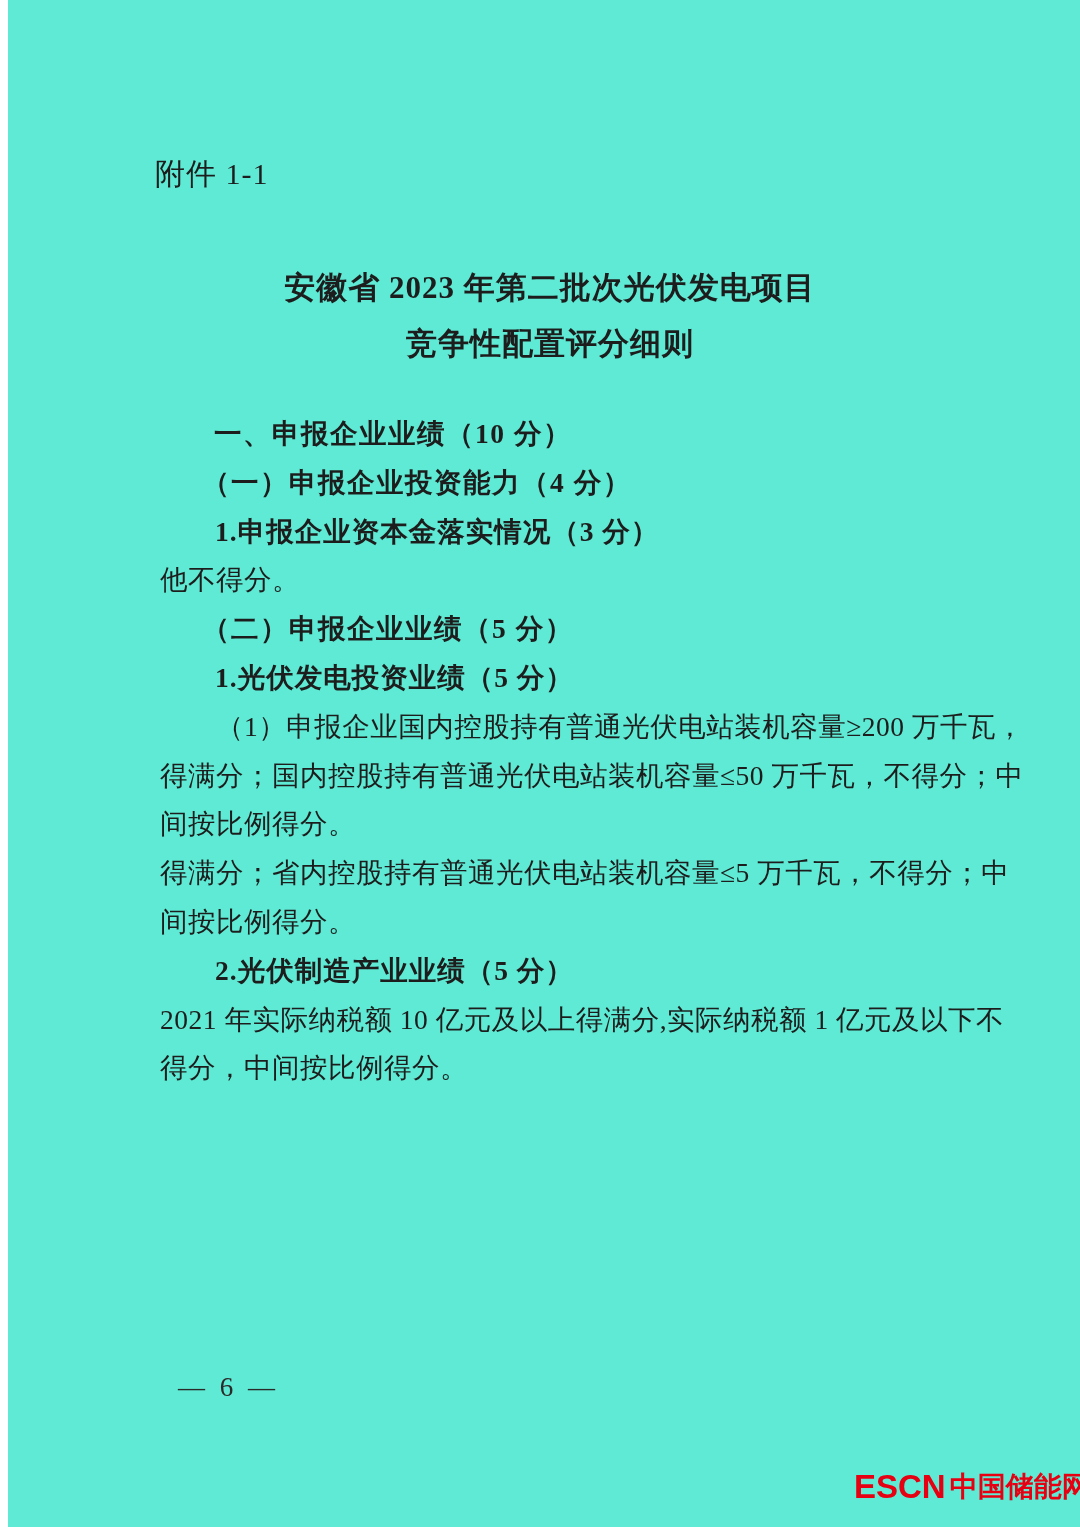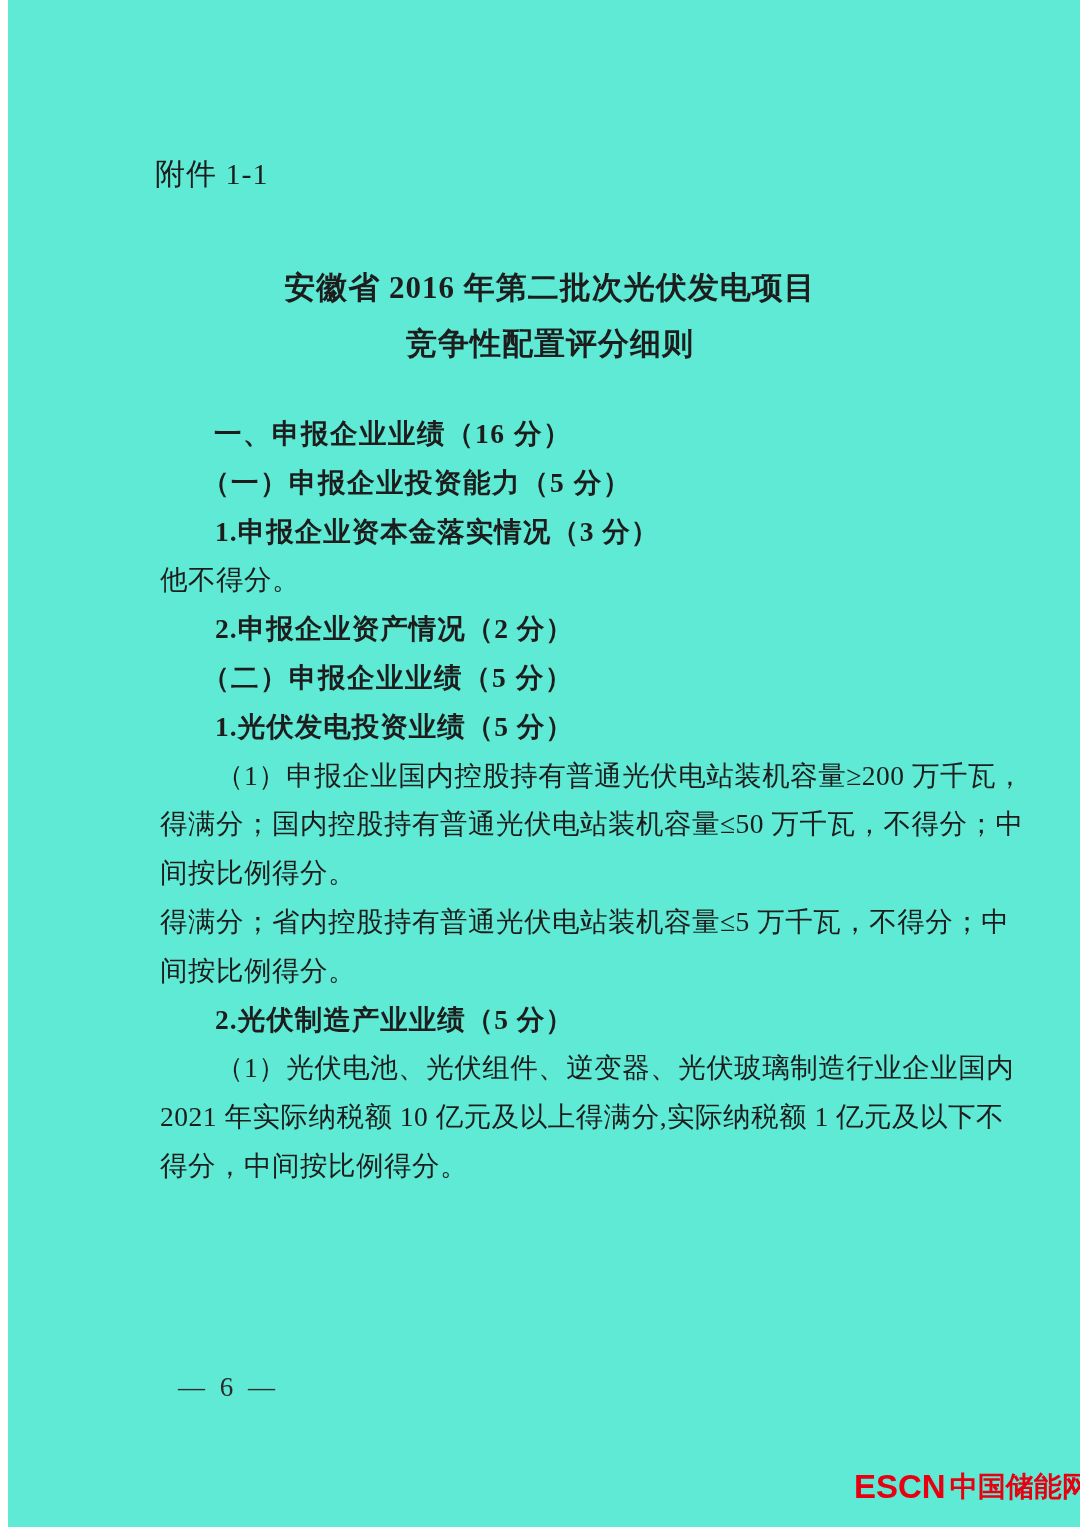--- a/index.html
+++ b/index.html
@@ -88,39 +88,37 @@
   }
 </style>
 </head>
 <body>
 
 <div class="page">
 
   <div class="attachment-label">附件 1-1</div>
 
   <div class="title-block">
-    <div>安徽省 2016 年第二批次光伏发电项目</div>
+    <div>安徽省 2023 年第二批次光伏发电项目</div>
     <div>竞争性配置评分细则</div>
   </div>
 
   <div class="content">
-    <div class="line h1">一、申报企业业绩（16 分）</div>
-    <div class="line h2">（一）申报企业投资能力（5 分）</div>
+    <div class="line h1">一、申报企业业绩（10 分）</div>
+    <div class="line h2">（一）申报企业投资能力（4 分）</div>
     <div class="line h3">1.申报企业资本金落实情况（3 分）</div>
     <div class="line flush">他不得分。</div>
-    <div class="line h3">2.申报企业资产情况（2 分）</div>
     <div class="line h2">（二）申报企业业绩（5 分）</div>
     <div class="line h3">1.光伏发电投资业绩（5 分）</div>
     <div class="line indent">（1）申报企业国内控股持有普通光伏电站装机容量≥200 万千瓦，</div>
     <div class="line flush">得满分；国内控股持有普通光伏电站装机容量≤50 万千瓦，不得分；中</div>
     <div class="line flush">间按比例得分。</div>
     <div class="line flush">得满分；省内控股持有普通光伏电站装机容量≤5 万千瓦，不得分；中</div>
     <div class="line flush">间按比例得分。</div>
     <div class="line h3">2.光伏制造产业业绩（5 分）</div>
-    <div class="line indent">（1）光伏电池、光伏组件、逆变器、光伏玻璃制造行业企业国内</div>
     <div class="line flush">2021 年实际纳税额 10 亿元及以上得满分,实际纳税额 1 亿元及以下不</div>
     <div class="line flush">得分，中间按比例得分。</div>
   </div>
 
   <div class="page-number">— 6 —</div>
 
   <div class="footer-logo">
     <span class="escn">ESCN</span>
     <span class="site-name">中国储能网</span>
   </div>

